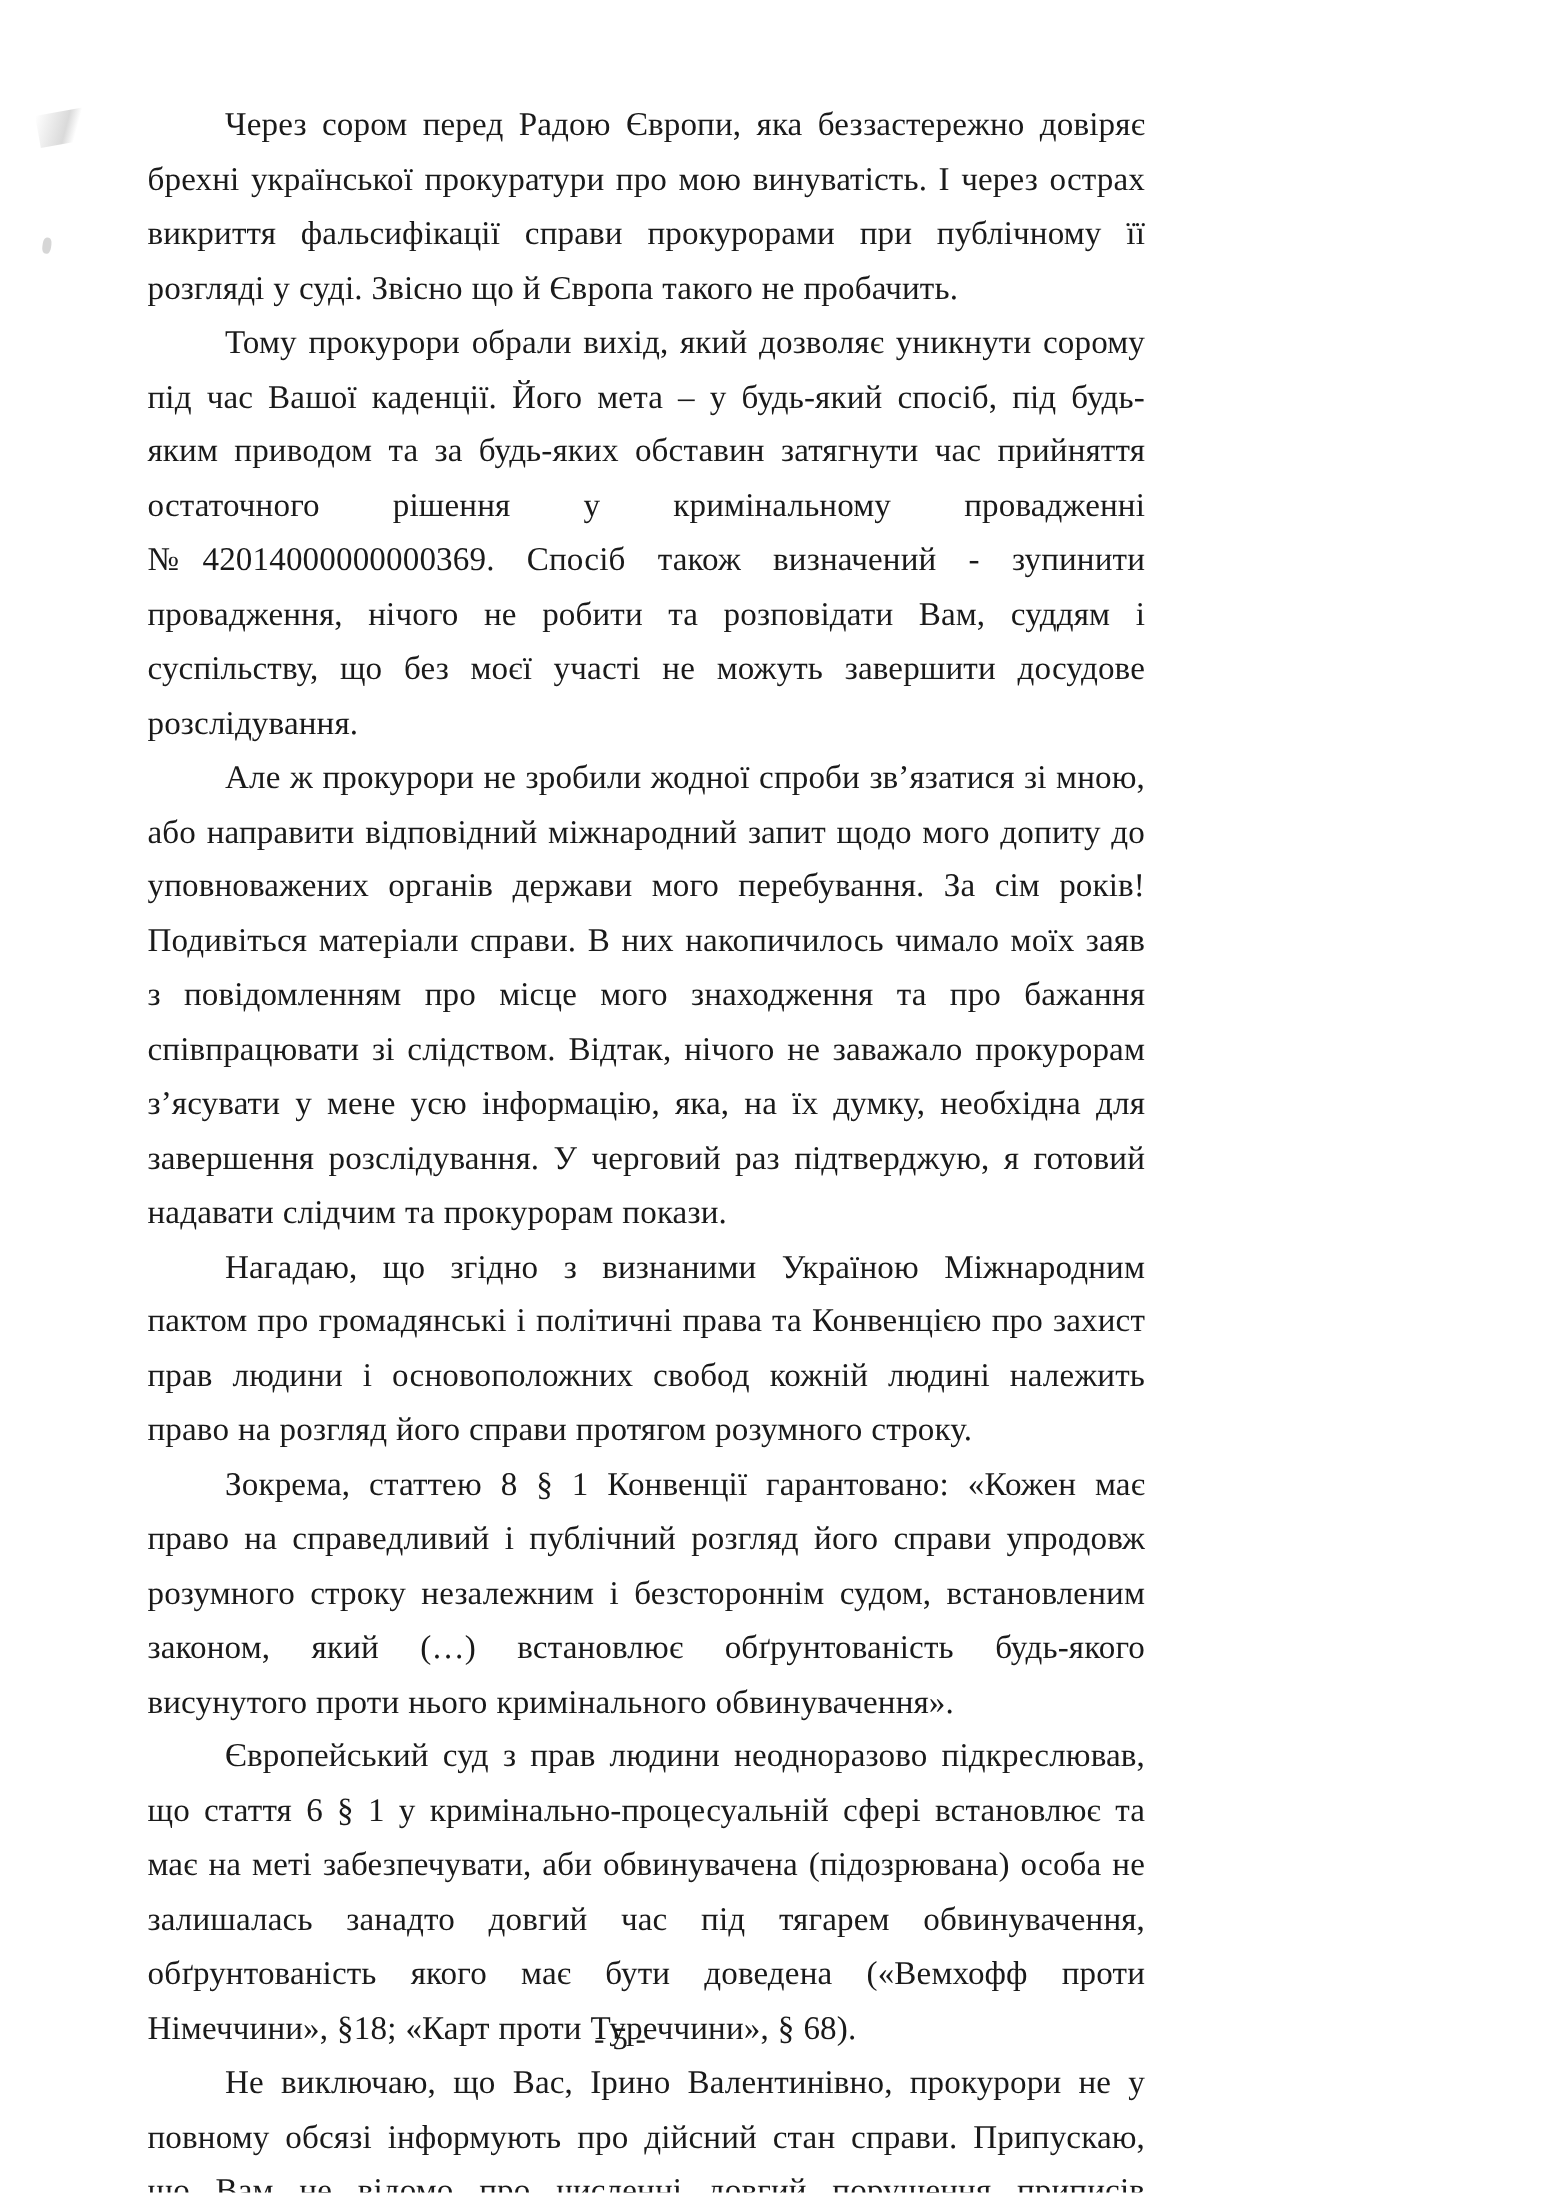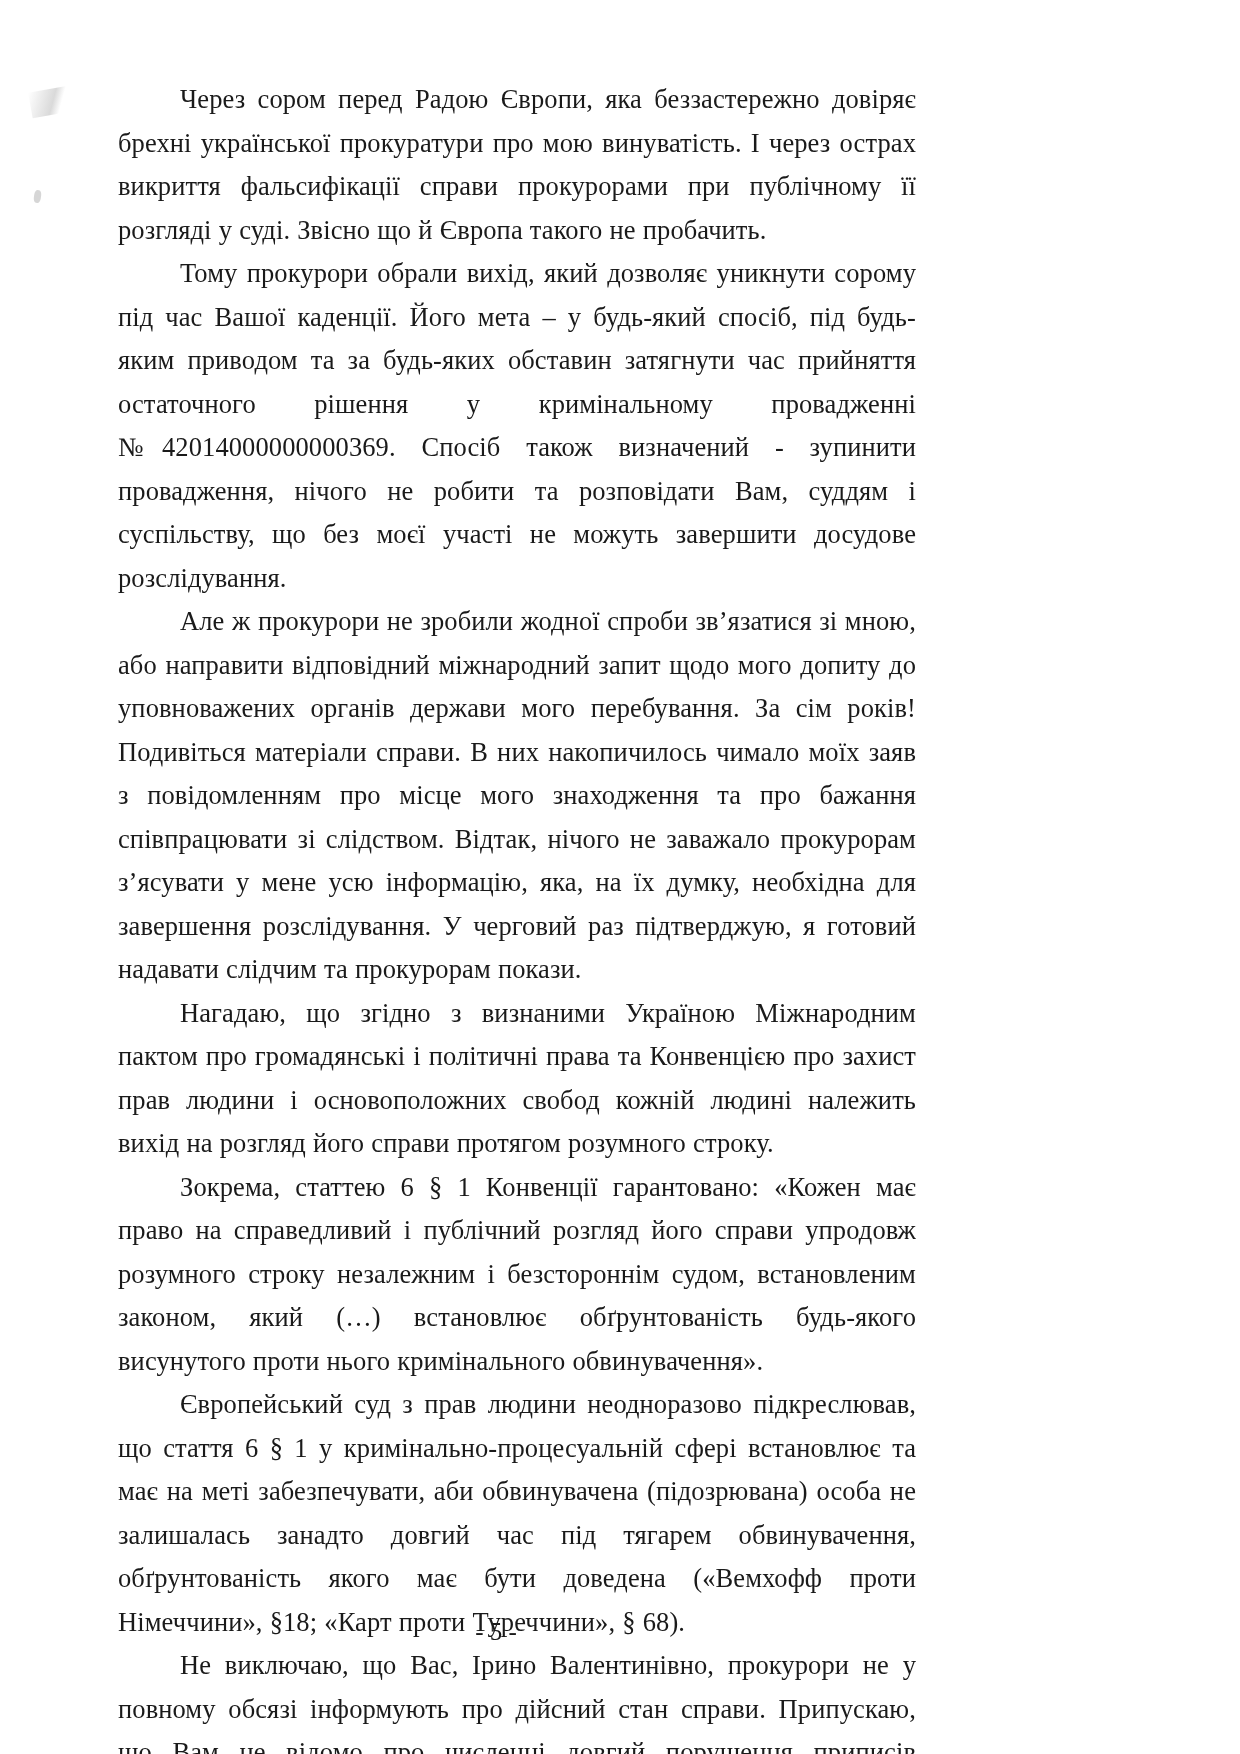--- a/index.html
+++ b/index.html
@@ -92,22 +92,22 @@
 
 <div class="page">
 
   <div class="scan-mark"></div>
   <div class="scan-dot"></div>
 
   <div class="body-text">
     <p>Через сором перед Радою Європи, яка беззастережно довіряє брехні української прокуратури про мою винуватість. І через острах викриття фальсифікації справи прокурорами при публічному її розгляді у суді. Звісно що й Європа такого не пробачить.</p>
     <p>Тому прокурори обрали вихід, який дозволяє уникнути сорому під час Вашої каденції. Його мета – у будь-який спосіб, під будь-яким приводом та за будь-яких обставин затягнути час прийняття остаточного рішення у кримінальному провадженні №42014000000000369. Спосіб також визначений - зупинити провадження, нічого не робити та розповідати Вам, суддям і суспільству, що без моєї участі не можуть завершити досудове розслідування.</p>
     <p>Але ж прокурори не зробили жодної спроби зв’язатися зі мною, або направити відповідний міжнародний запит щодо мого допиту до уповноважених органів держави мого перебування. За сім років! Подивіться матеріали справи. В них накопичилось чимало моїх заяв з повідомленням про місце мого знаходження та про бажання співпрацювати зі слідством. Відтак, нічого не заважало прокурорам з’ясувати у мене усю інформацію, яка, на їх думку, необхідна для завершення розслідування. У черговий раз підтверджую, я готовий надавати слідчим та прокурорам покази.</p>
-    <p>Нагадаю, що згідно з визнаними Україною Міжнародним пактом про громадянські і політичні права та Конвенцією про захист прав людини і основоположних свобод кожній людині належить вихід на розгляд його справи протягом розумного строку.</p>
-    <p>Зокрема, статтею 6 § 1 Конвенції гарантовано: «Кожен має право на справедливий і публічний розгляд його справи упродовж розумного строку незалежним і безстороннім судом, встановленим законом, який (…) встановлює обґрунтованість будь-якого висунутого проти нього кримінального обвинувачення».</p>
+    <p>Нагадаю, що згідно з визнаними Україною Міжнародним пактом про громадянські і політичні права та Конвенцією про захист прав людини і основоположних свобод кожній людині належить право на розгляд його справи протягом розумного строку.</p>
+    <p>Зокрема, статтею 8 § 1 Конвенції гарантовано: «Кожен має право на справедливий і публічний розгляд його справи упродовж розумного строку незалежним і безстороннім судом, встановленим законом, який (…) встановлює обґрунтованість будь-якого висунутого проти нього кримінального обвинувачення».</p>
     <p>Європейський суд з прав людини неодноразово підкреслював, що стаття 6 § 1 у кримінально-процесуальній сфері встановлює та має на меті забезпечувати, аби обвинувачена (підозрювана) особа не залишалась занадто довгий час під тягарем обвинувачення, обґрунтованість якого має бути доведена («Вемхофф проти Німеччини», §18; «Карт проти Туреччини», § 68).</p>
     <p>Не виключаю, що Вас, Ірино Валентинівно, прокурори не у повному обсязі інформують про дійсний стан справи. Припускаю, що Вам не відомо про численні довгий порушення приписів процесуального законодавства, що мали місце у ході семирічного досудового розслідування. Наведу лише деякі з них:</p>
 
     <ul class="bullets">
       <li>
         <span class="bullet-dot"></span>
       </li>
     </ul>
   </div>
 

